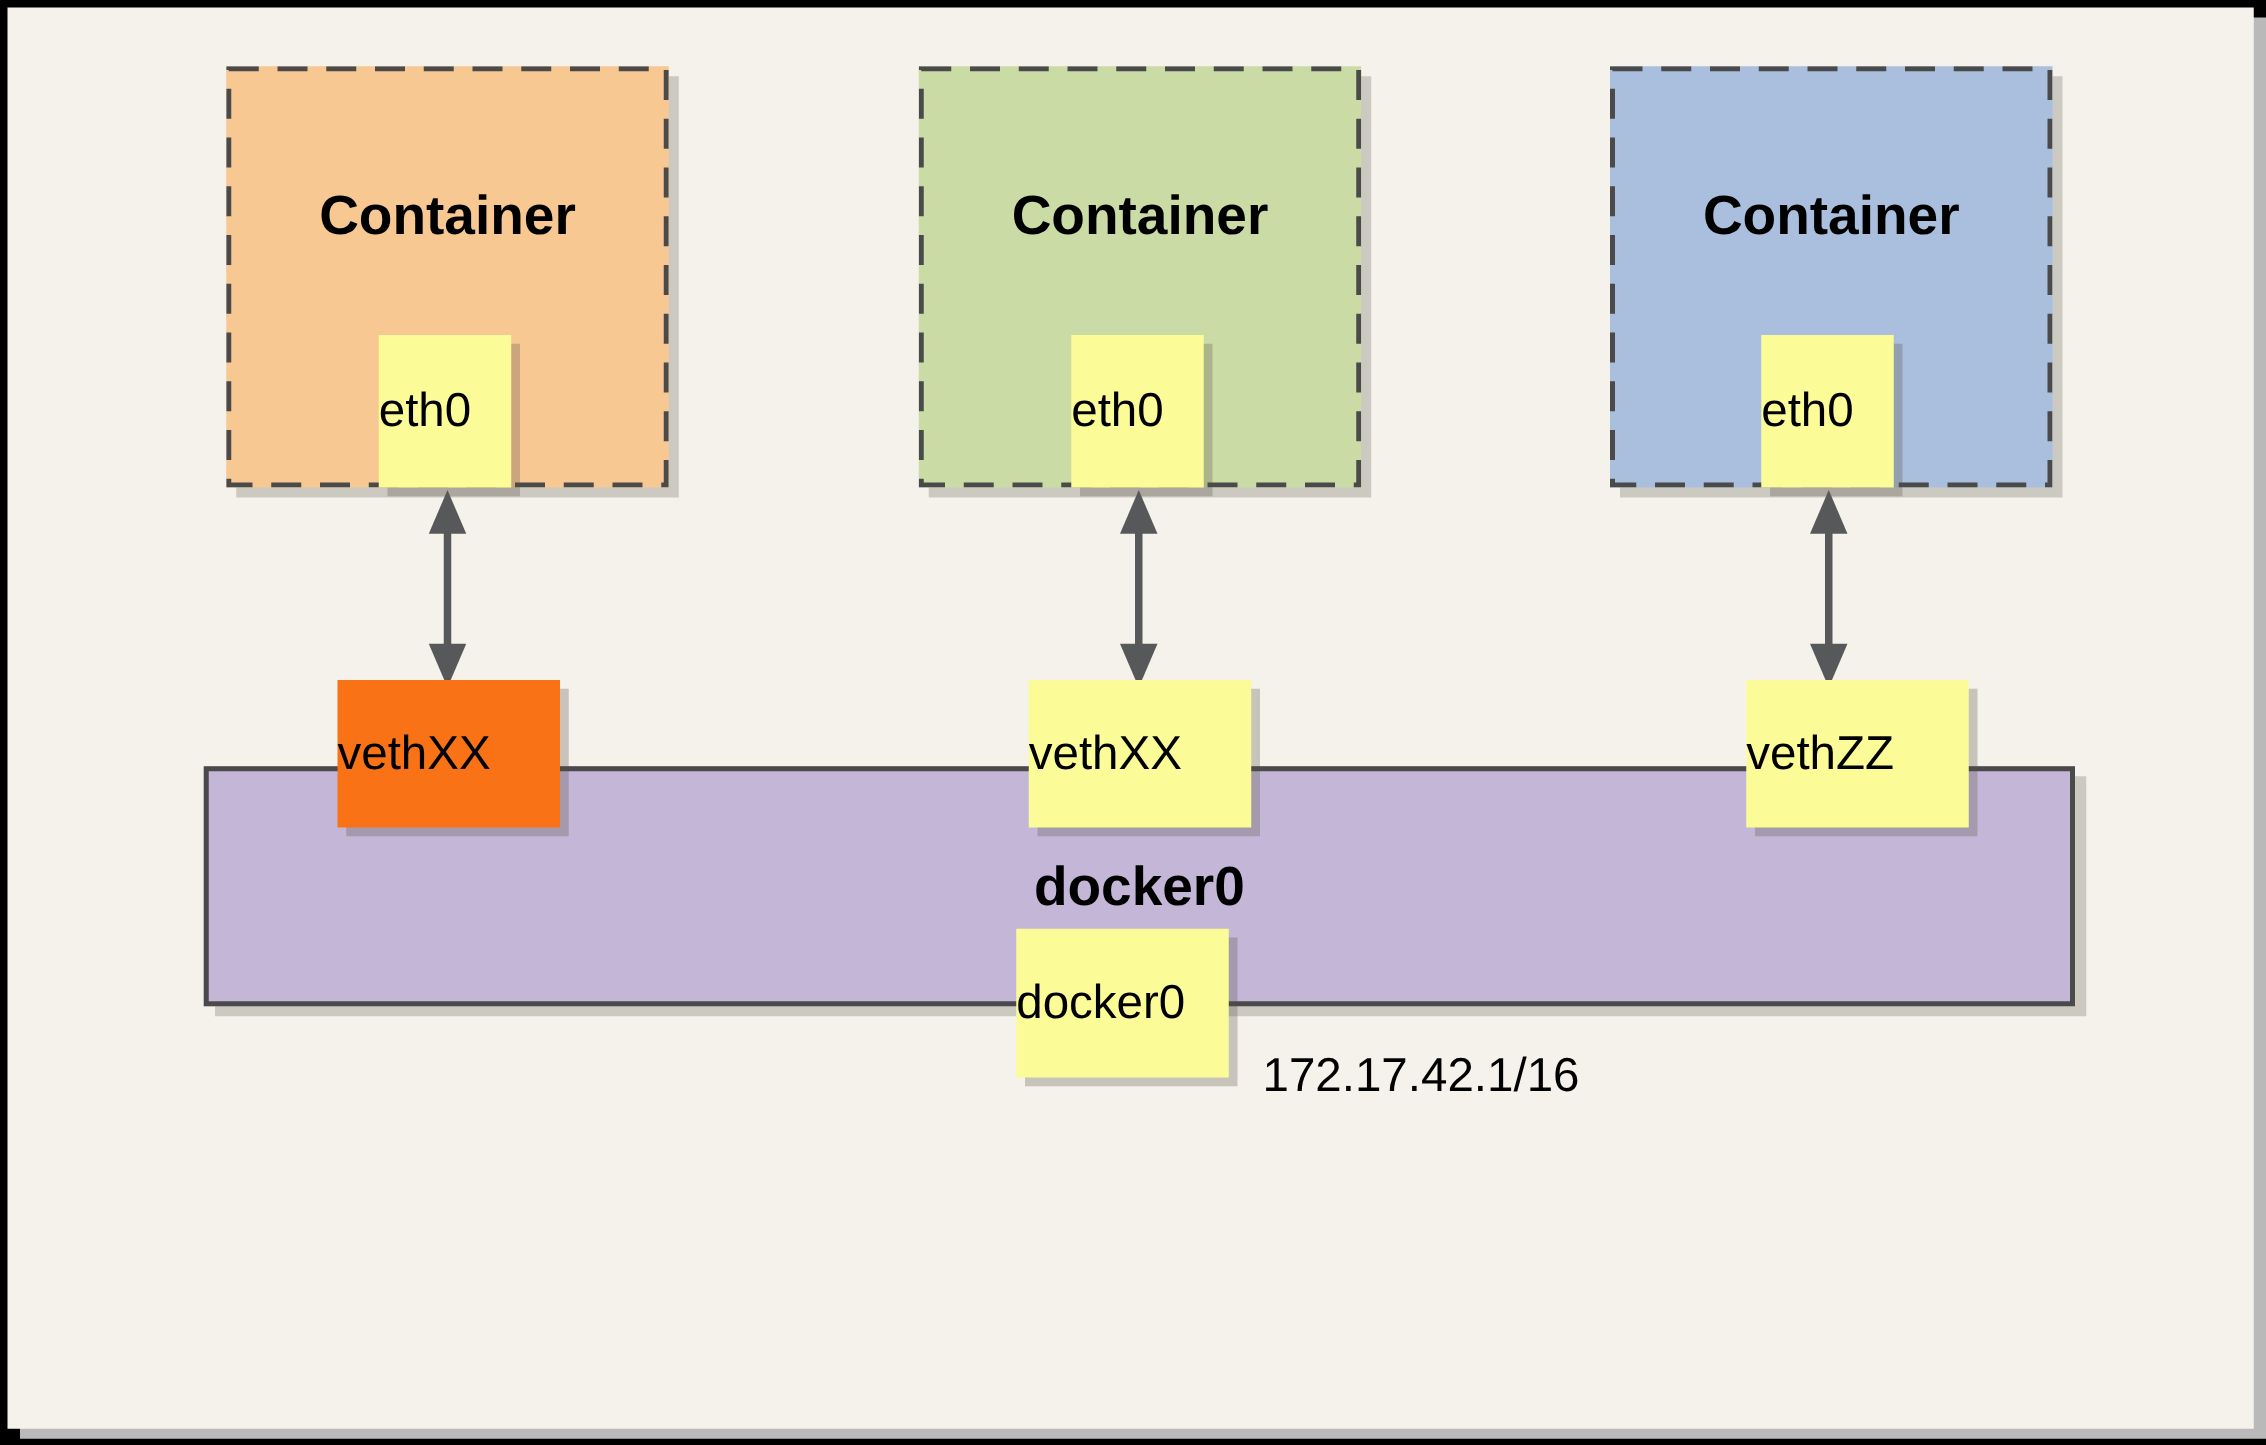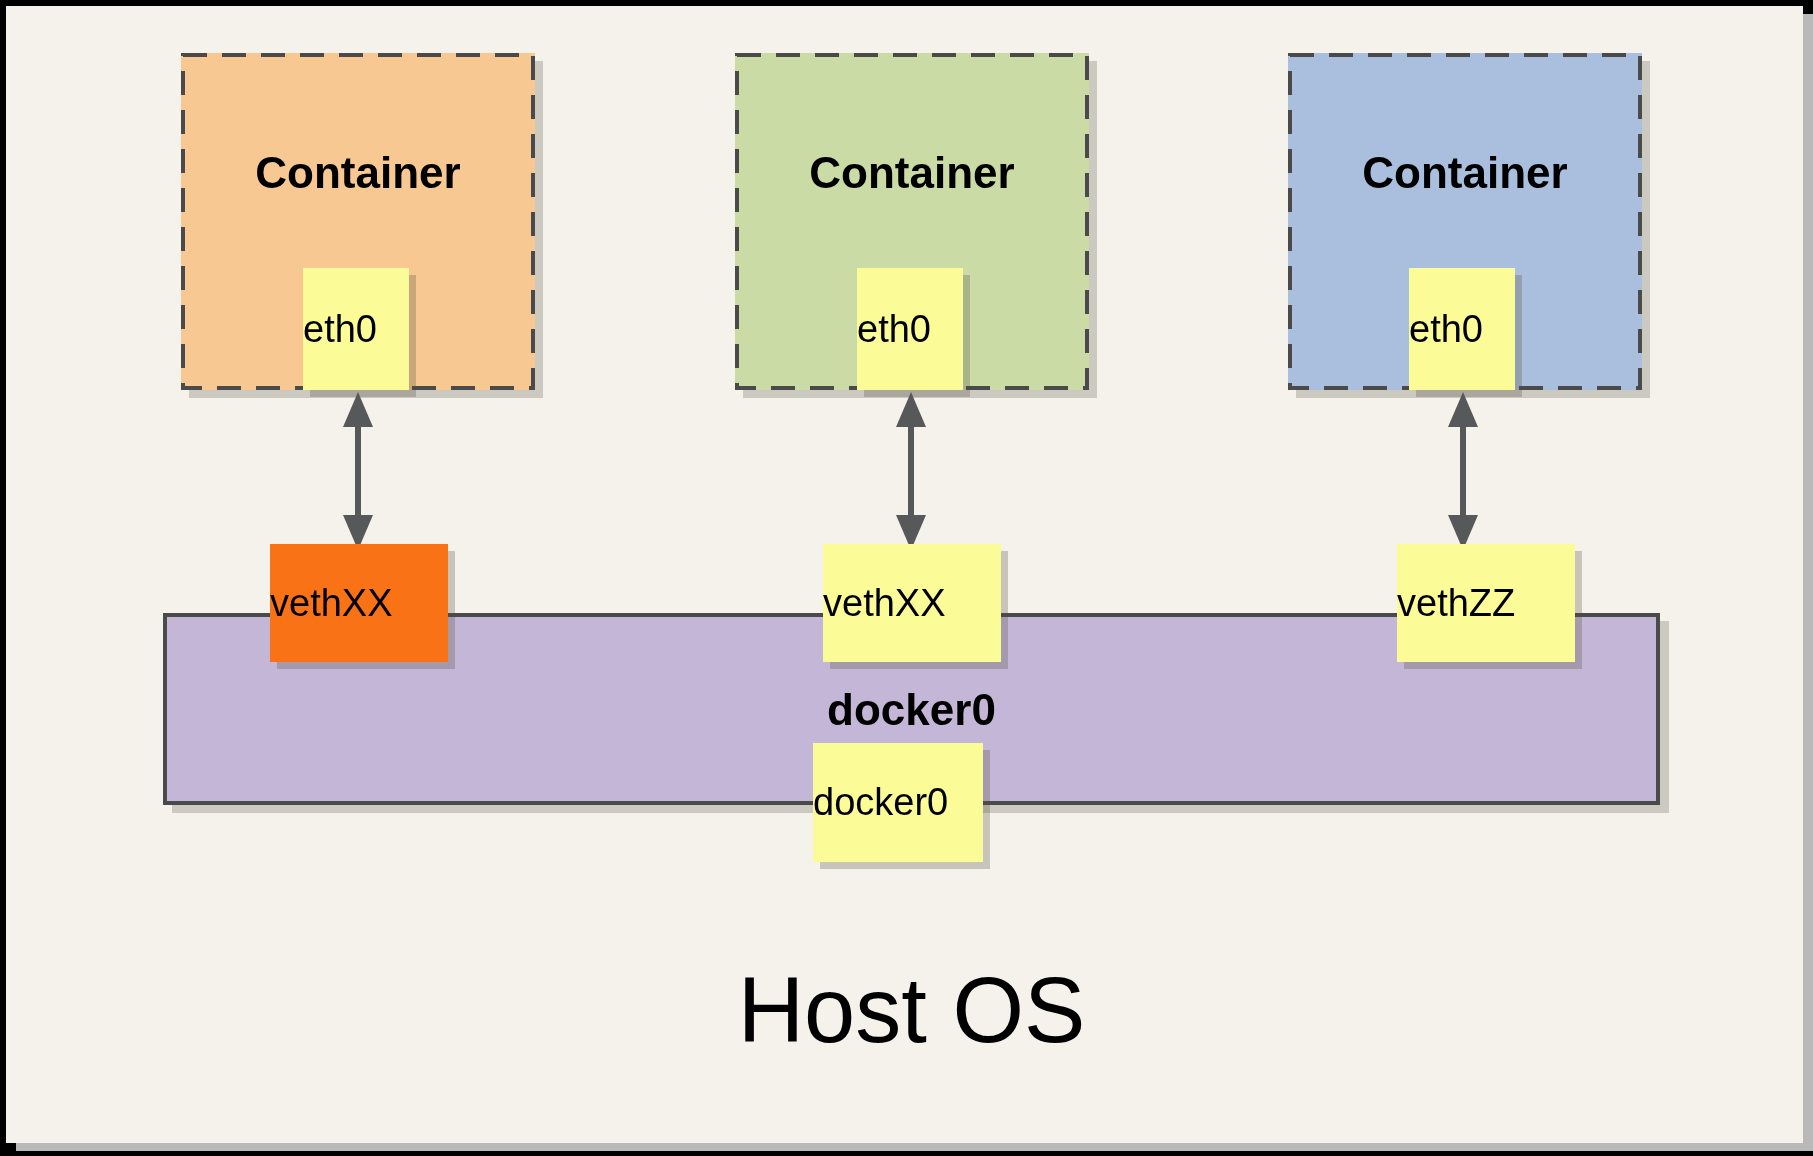--- a/index.html
+++ b/index.html
@@ -127,16 +127,16 @@
   <div class="ybox vbox" style="left: 817px; background-color: rgb(251, 251, 152);">
     <span>vethXX</span>
   </div>
   <div class="ybox vbox" style="left: 1368px; background-color: rgb(251, 251, 152); margin-left: 23px;">
     <span>vethZZ</span>
   </div>
 
   <div class="ybox dbox" style="background-color: rgb(251, 251, 152);">
     <span>docker0</span>
   </div>
+  <div class="ip-label">172.17.42.1/16</div>
 
-  <div class="host-label">Host OS</div>
 
 </div>
 
 </body></html>

